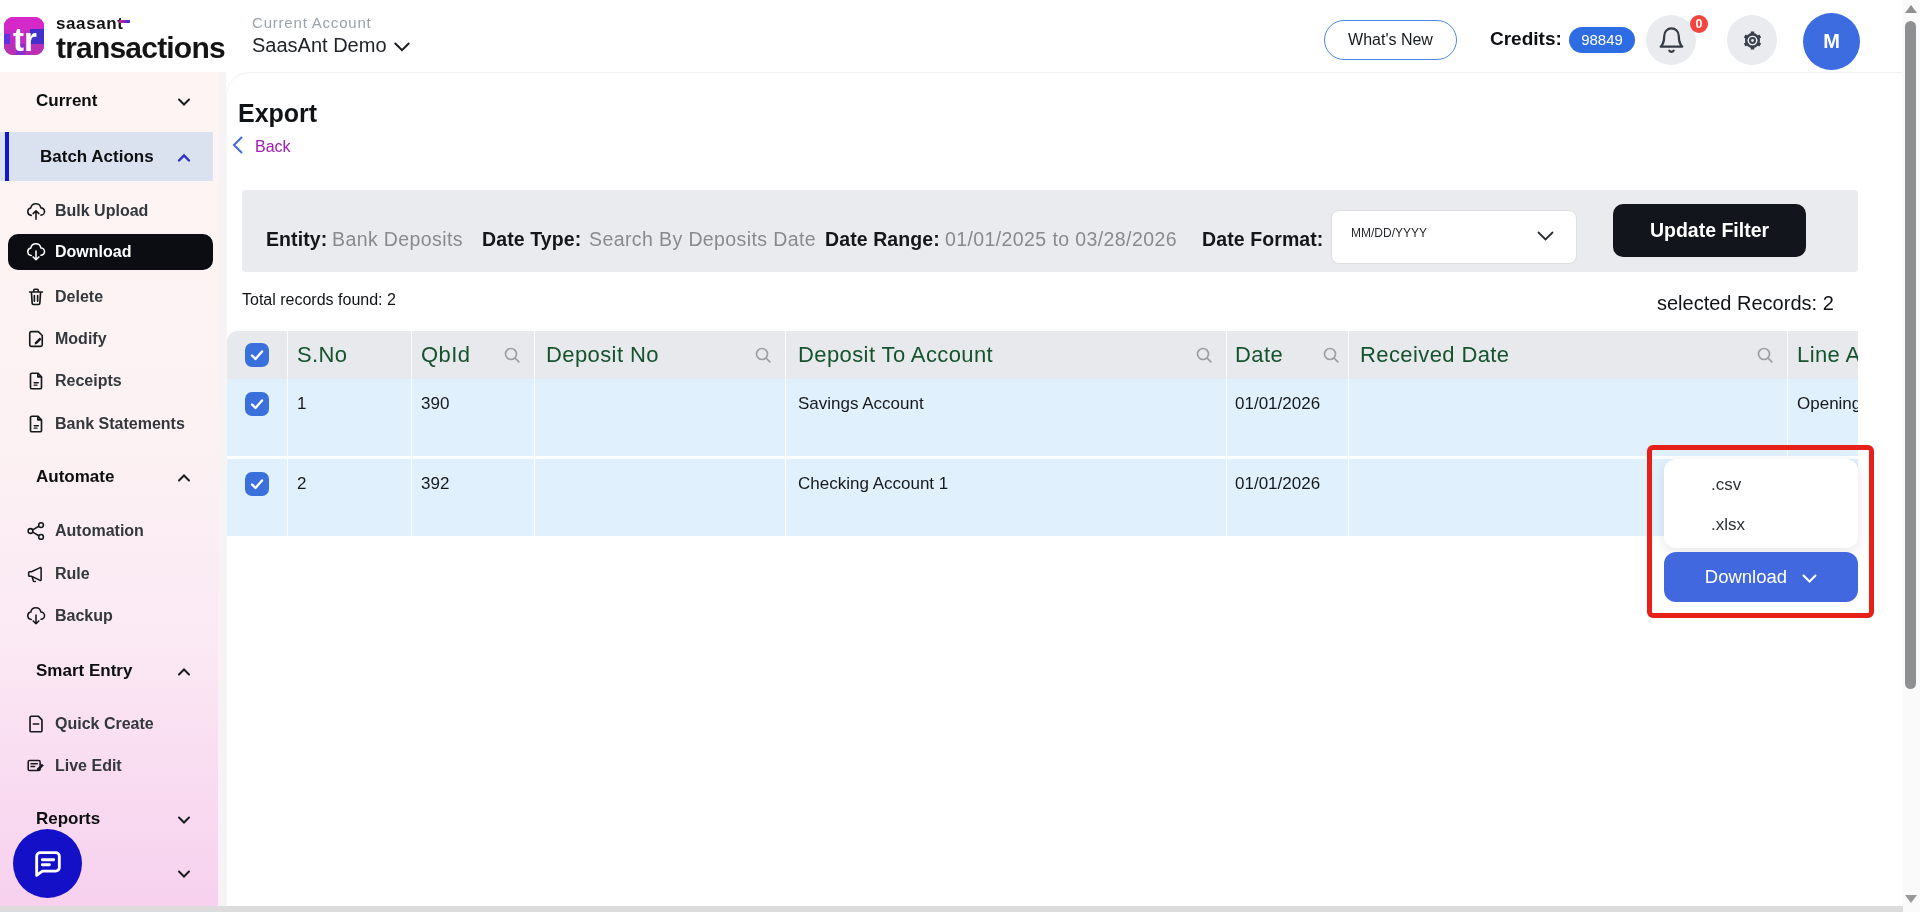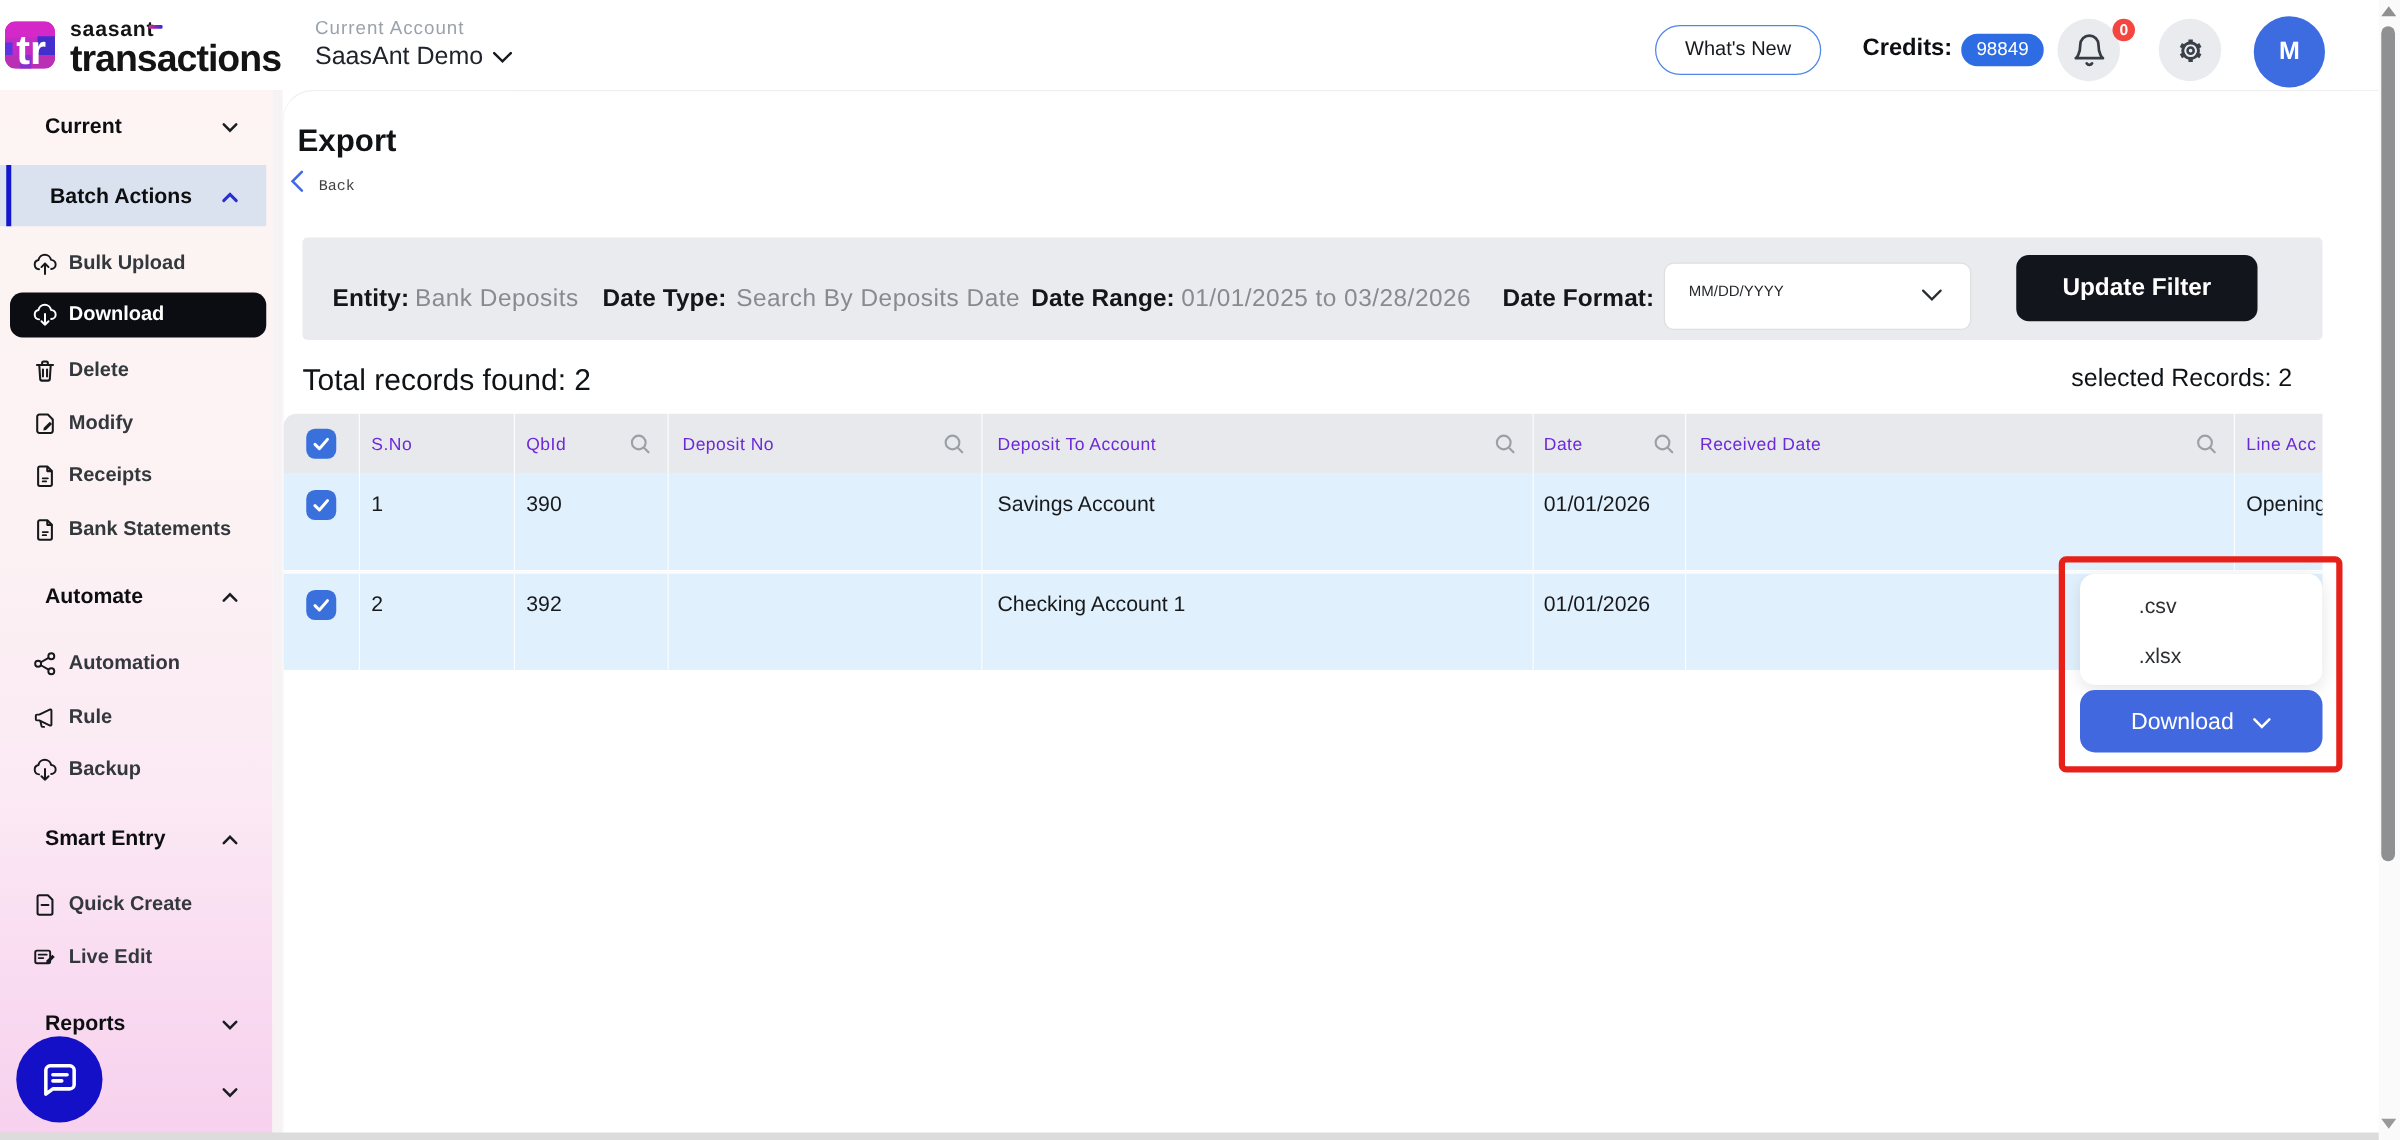--- a/index.html
+++ b/index.html
@@ -36,43 +36,43 @@
 
   #batchSel { position:absolute; left:0; top:132px; width:213px; height:49px; background:#dbe2ef; }
   #batchBar { position:absolute; left:5px; top:132px; width:4px; height:49px; background:#1216cc; }
   #dlPill { position:absolute; left:8px; top:234px; width:205px; height:36px; background:#0c0d12; border-radius:10px; }
 
   #chatBtn { position:absolute; left:13px; top:829px; width:69px; height:69px; border-radius:50%; background:#1410c8; display:flex; align-items:center; justify-content:center; }
 
   
   #main { position:absolute; left:226px; top:72px; width:1677px; height:840px; background:#fff; border-top:1px solid #f0f0f0; border-left:1px solid #f6f6f6; border-top-left-radius:24px; }
   #exportTitle { position:absolute; left:238px; top:99px; font-size:25px; font-weight:bold; color:#101316; }
-  #backLink { position:absolute; left:232px; top:136px; font-size:12px; color:#404040;font-family:Liberation Mono, monospace; }
+  #backLink { position:absolute; left:232px; top:136px; font-size:16px; color:#a21caf; }
 
   #filterBar { position:absolute; left:242px; top:190px; width:1616px; height:82px; background:#e9ebee; border-radius:4px; }
   .flbl { position:absolute; top:228px; font-size:19.5px; font-weight:bold; color:#14171a; letter-spacing:0.1px; }
   .fval { position:absolute; top:228px; font-size:19.5px; color:#878b90; letter-spacing:0.4px; }
   #fmtSelect { position:absolute; left:1331px; top:210px; width:246px; height:54px; background:#fff; border:1px solid #dfdfdf; border-radius:8px; }
   #fmtSelect span { position:absolute; left:19px; top:15px; font-size:12px; color:#26292d; }
   #updBtn { position:absolute; left:1613px; top:204px; width:193px; height:53px; background:#12151c; border-radius:10px; color:#fff; font-size:19.5px; font-weight:bold; text-align:center; line-height:52px; }
 
-  #totRec { position:absolute; left:242px; top:291px; font-size:24px; color:#101316; }
+  #totRec { position:absolute; left:242px; top:291px; font-size:16px; color:#101316; }
   #selRec { position:absolute; left:1657px; top:292px; font-size:20px; color:#101316; }
 
   
   #grid { position:absolute; left:227px; top:331px; width:1631px; }
   #ghdr { position:absolute; left:0; top:0; width:1631px; height:48px; background:#e7e9ec; border-top-left-radius:10px; }
   #ghdr .cbx { top:12px; }
   .gr { position:absolute; left:0; width:1631px; background:#e0f0fc; }
   #row1 { top:48px; height:77px; }
   #row2 { top:126px; height:79px; }
   .cell { position:absolute; top:0; height:100%; border-left:1px solid rgba(255,255,255,.85); }
   .cell.first { border-left:none; }
   .ctext { position:absolute; top:15px; font-size:17px; color:#17191c; white-space:nowrap; }
-  .htext { position:absolute; top:50%; transform:translateY(-50%); font-size:14px; letter-spacing:0.4px; color:#6d28d9; white-space:nowrap; }
+  .htext { position:absolute; top:50%; transform:translateY(-50%); font-size:22px; letter-spacing:0.4px; color:#14532d; white-space:nowrap; }
   .searchIc { position:absolute; top:50%; transform:translateY(-50%); right:12px; width:20px; height:20px; }
   .cbx { position:absolute; left:18px; top:13px; width:24px; height:24px; background:#3a70dc; border-radius:7px; }
   .cbx svg { position:absolute; left:3px; top:3px; }
 
   
   #redBox { position:absolute; left:1647px; top:445px; width:227px; height:173px; border:5px solid #e8201a; border-radius:6px; z-index:10; }
   #popCard { position:absolute; left:1664px; top:459px; width:194px; height:89px; background:#fff; border-radius:12px; box-shadow:0 4px 14px rgba(0,0,0,.10); z-index:11; }
   #popCard .opt { position:absolute; left:19px; font-size:17px; color:#2d3033;margin-left:28px; }
   #dlBtn { position:absolute; left:1664px; top:552px; width:194px; height:50px; background:#4268df; border-radius:12px; z-index:11; color:#fff; font-size:18.5px; text-align:center; line-height:49px; }
 

